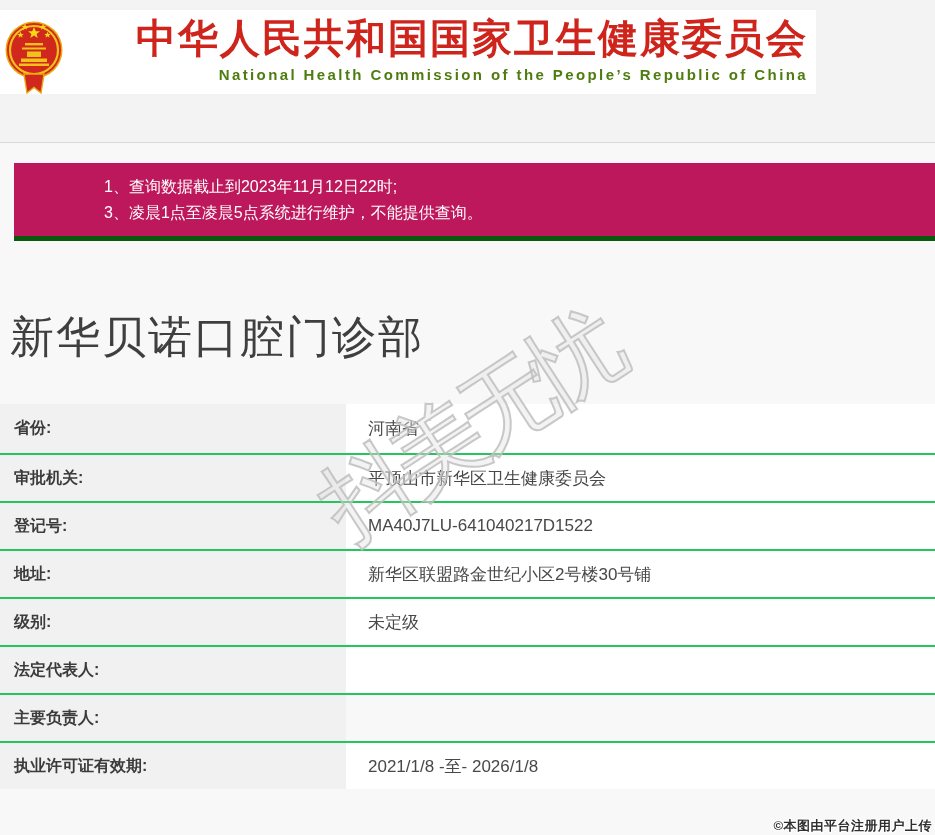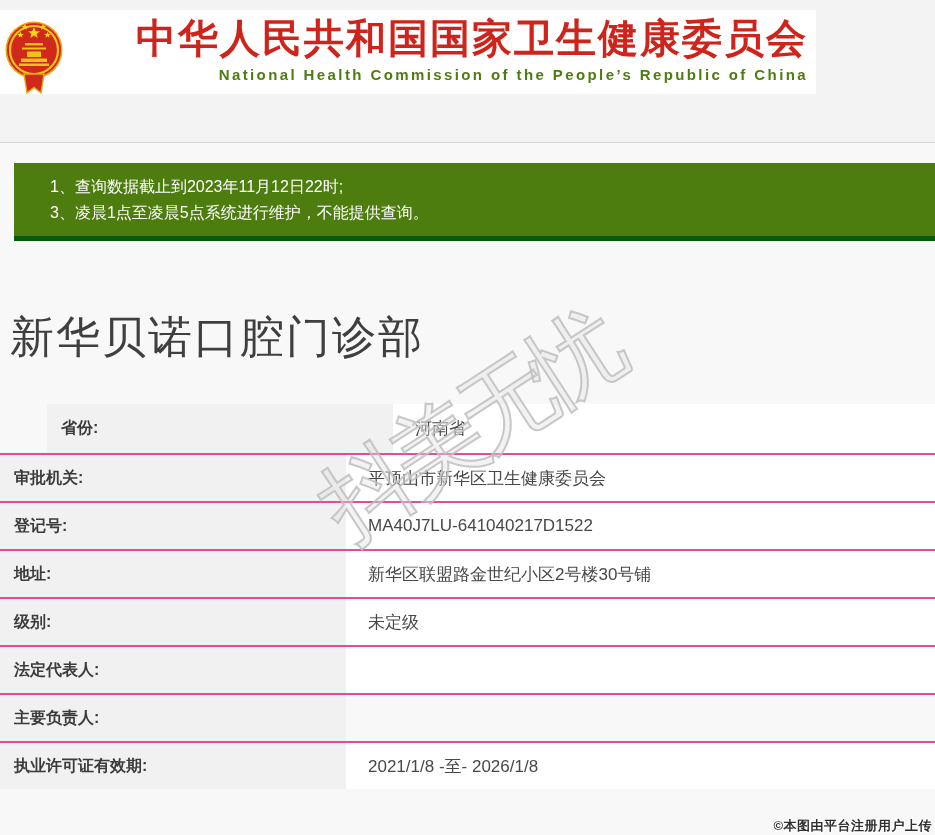--- a/index.html
+++ b/index.html
@@ -21,36 +21,36 @@
   }
   .header-title-en{
     font-size:15px;font-weight:bold;color:#4d7c0f;letter-spacing:2.4px;
     line-height:22px;margin-top:2px;white-space:nowrap;
   }
   .divider{position:absolute;left:0;top:142px;width:935px;height:1px;background:#d8d8d8;}
   
   .content{position:absolute;left:0;top:143px;width:935px;height:692px;background:#f8f8f8;}
   .notice{
     position:absolute;left:14px;top:20px;right:0;
-    background:#4d7c0f;border-bottom:5px solid #0a5a0d;
-    padding:11px 10px 10px 36px;box-sizing:border-box;
+    background:#be185d;border-bottom:5px solid #0a5a0d;
+    padding:11px 10px 10px 90px;box-sizing:border-box;
   }
   .notice-line{
     color:#ffffff;font-size:16px;line-height:26px;white-space:nowrap;
   }
   .org-title{
     position:absolute;left:0;top:155px;right:0;margin:10px;
     text-align:left;padding-right:36px;
     font-size:44px;font-weight:400;color:#3f3f3f;letter-spacing:2px;
     white-space:nowrap;
   }
   
   .info-table{position:absolute;left:0;top:261px;right:0;}
-  .info-row{display:flex;height:46px;border-top:2px solid #ec4899;}
-  .info-row:first-child{height:49px;border-top:none;margin-left:47px;}
+  .info-row{display:flex;height:46px;border-top:2px solid #22c55e;}
+  .info-row:first-child{height:49px;border-top:none;}
   .cell-label{
     width:346px;box-sizing:border-box;background:#f1f1f1;
     padding-left:14px;font-size:16px;font-weight:bold;color:#3b3b3b;
     display:flex;align-items:center;
   }
   .cell-value{
     flex:1;background:#ffffff;padding-left:22px;
     font-size:17px;color:#484848;display:flex;align-items:center;
     white-space:nowrap;
   }

